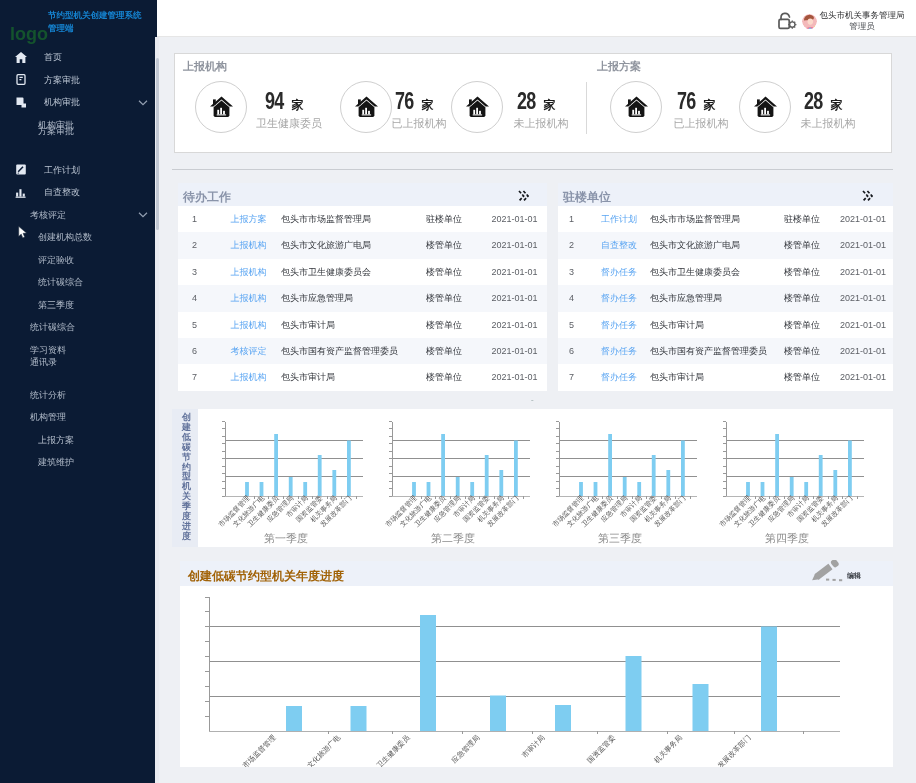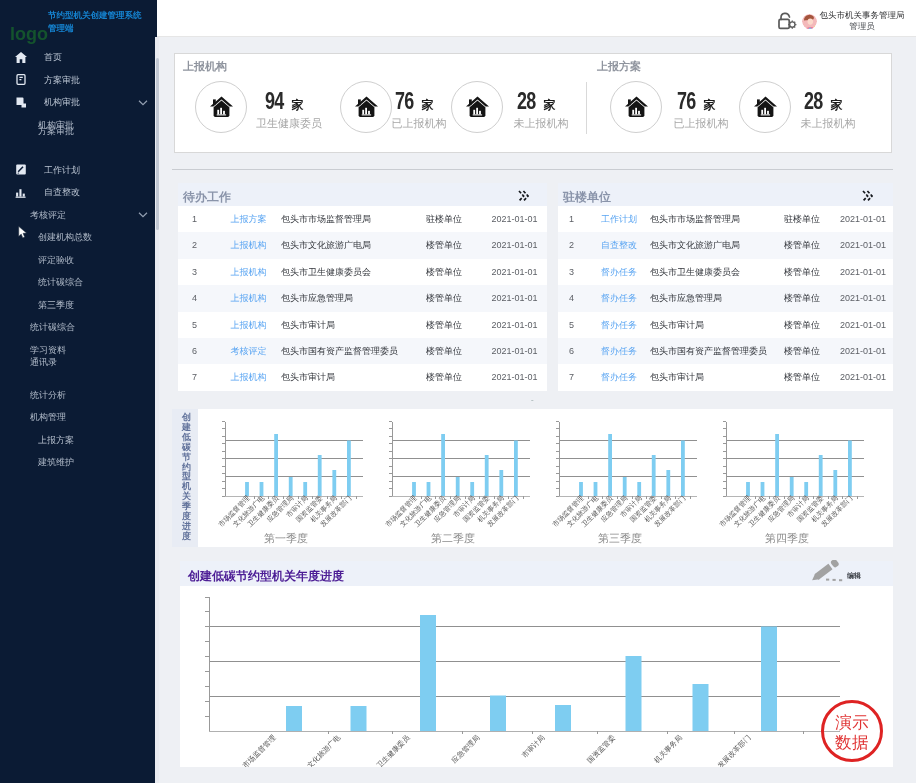--- a/index.html
+++ b/index.html
@@ -525,21 +525,21 @@
           <text transform="translate(142.3,93.5) rotate(-45)" text-anchor="end" font-size="6.8" fill="#585858">机关事务局</text>
           <rect x="152.0" y="35.5" width="3.8" height="55.5" fill="#7ecdf1"></rect>
           <line x1="161.2" y1="91.0" x2="161.2" y2="94.0" stroke="#999" stroke-width="1" shape-rendering="crispEdges"></line>
           <text transform="translate(156.9,93.5) rotate(-45)" text-anchor="end" font-size="6.8" fill="#585858">发展改革部门</text>
           <text x="91" y="137" text-anchor="middle" font-size="11" fill="#8c8c8c">第四季度</text>
         </svg>
       </div>
     </div>
 
   <div class="abs" style="left:180px;top:561px;width:713px;height:25px;background:#edf1f9"></div>
-  <div class="stitle" style="left:188px;top:568px;color:#4c1d95">创建低碳节约型机关年度进度</div>
+  <div class="stitle" style="left:188px;top:568px;color:#a16207">创建低碳节约型机关年度进度</div>
   <div class="abs" style="left:810px;top:560px">
 <svg width="36" height="22" viewBox="0 0 36 22">
 <g transform="rotate(-37 14 12)" fill="#a2a2a2">
 <path d="M6 8 L-0.5 11.5 L6 15 Z"></path>
 <rect x="5" y="8" width="17.5" height="7" rx="0.5"></rect>
 <rect x="24.8" y="7.6" width="6.2" height="7.8" rx="2.4"></rect>
 </g>
 <rect x="16" y="18.6" width="3.2" height="2" fill="#a2a2a2"></rect>
 <rect x="22.5" y="18.9" width="3.2" height="2" fill="#a2a2a2"></rect>
 <rect x="29" y="19.2" width="3.2" height="2" fill="#a2a2a2"></rect>
@@ -585,15 +585,14 @@
         <text transform="translate(435.5,152.0) rotate(-45)" text-anchor="end" font-size="7.2" fill="#555">国资监管委</text>
         <rect x="512.5" y="98.0" width="16" height="47" fill="#7ecdf1"></rect>
         <line x1="554.5" y1="145.0" x2="554.5" y2="148.0" stroke="#999" stroke-width="1" shape-rendering="crispEdges"></line>
         <text transform="translate(502.5,152.0) rotate(-45)" text-anchor="end" font-size="7.2" fill="#555">机关事务局</text>
         <rect x="581.0" y="40.5" width="16" height="104.5" fill="#7ecdf1"></rect>
         <line x1="623.0" y1="145.0" x2="623.0" y2="148.0" stroke="#999" stroke-width="1" shape-rendering="crispEdges"></line>
         <text transform="translate(571.0,152.0) rotate(-45)" text-anchor="end" font-size="7.2" fill="#555">发展改革部门</text>
       </svg>
     </div>
 
-  <div class="abs" style="left:821px;top:700px;width:62px;height:62px;border:3.5px solid #de2323;border-radius:50%;color:#e03333;text-align:center;font-size:16.5px;line-height:20px;padding-top:9px;letter-spacing:0.5px;text-indent:0.5px">演示<br>数据</div>
 
 </div>
 
 </body></html>

